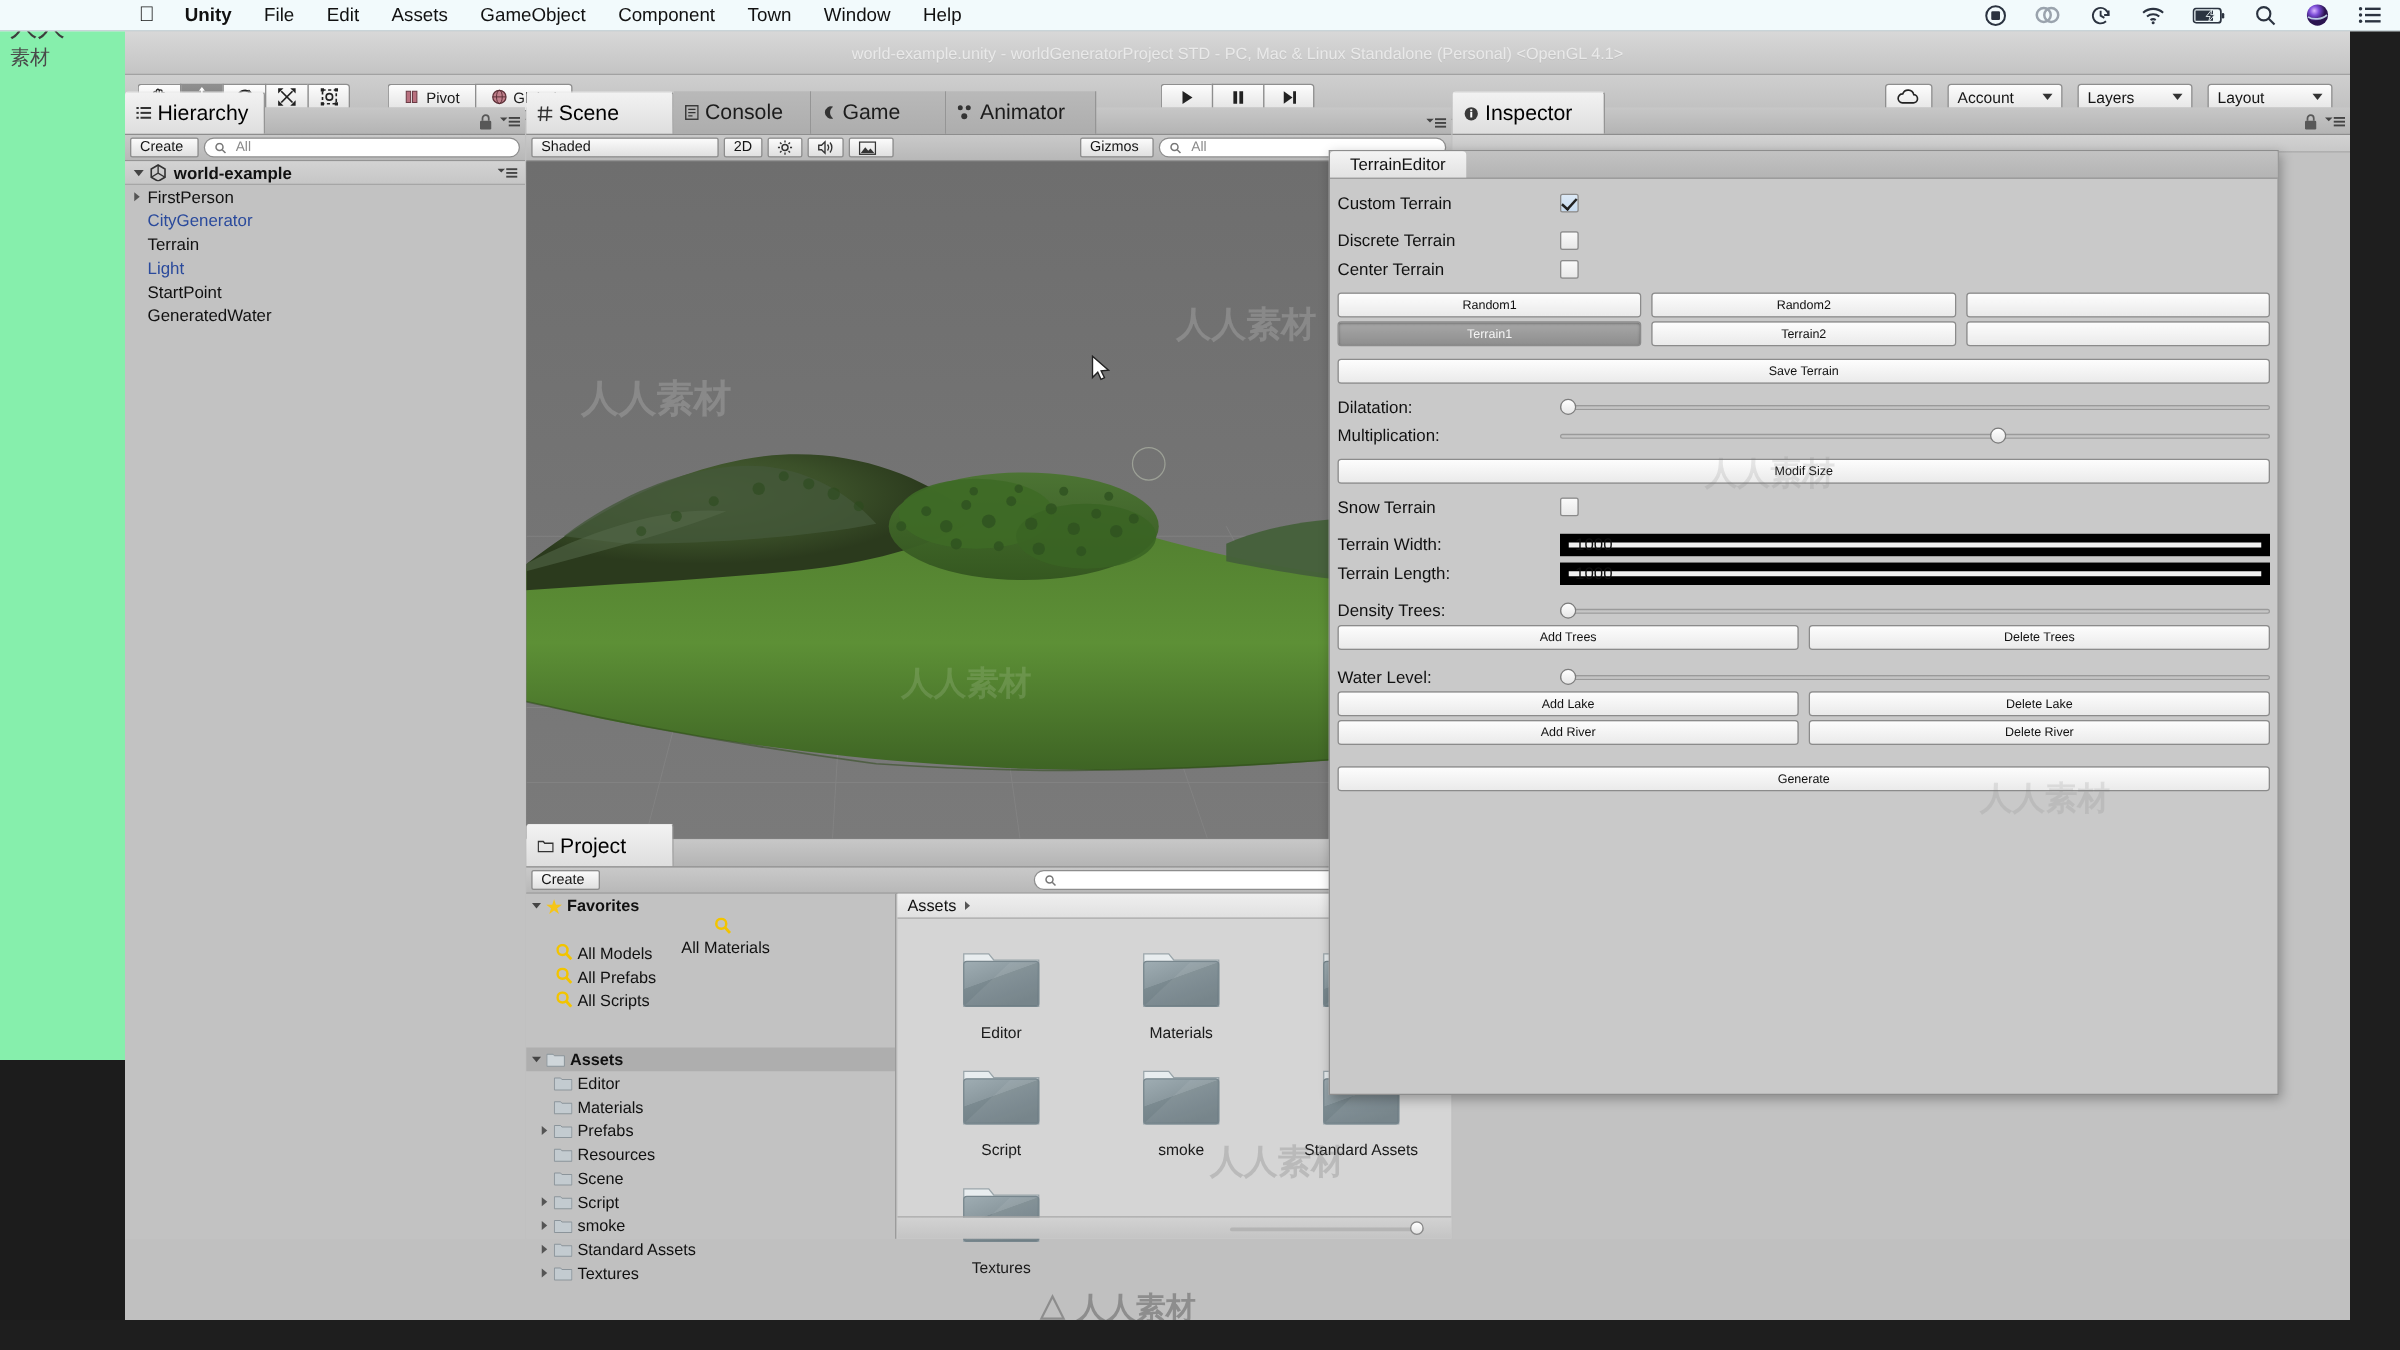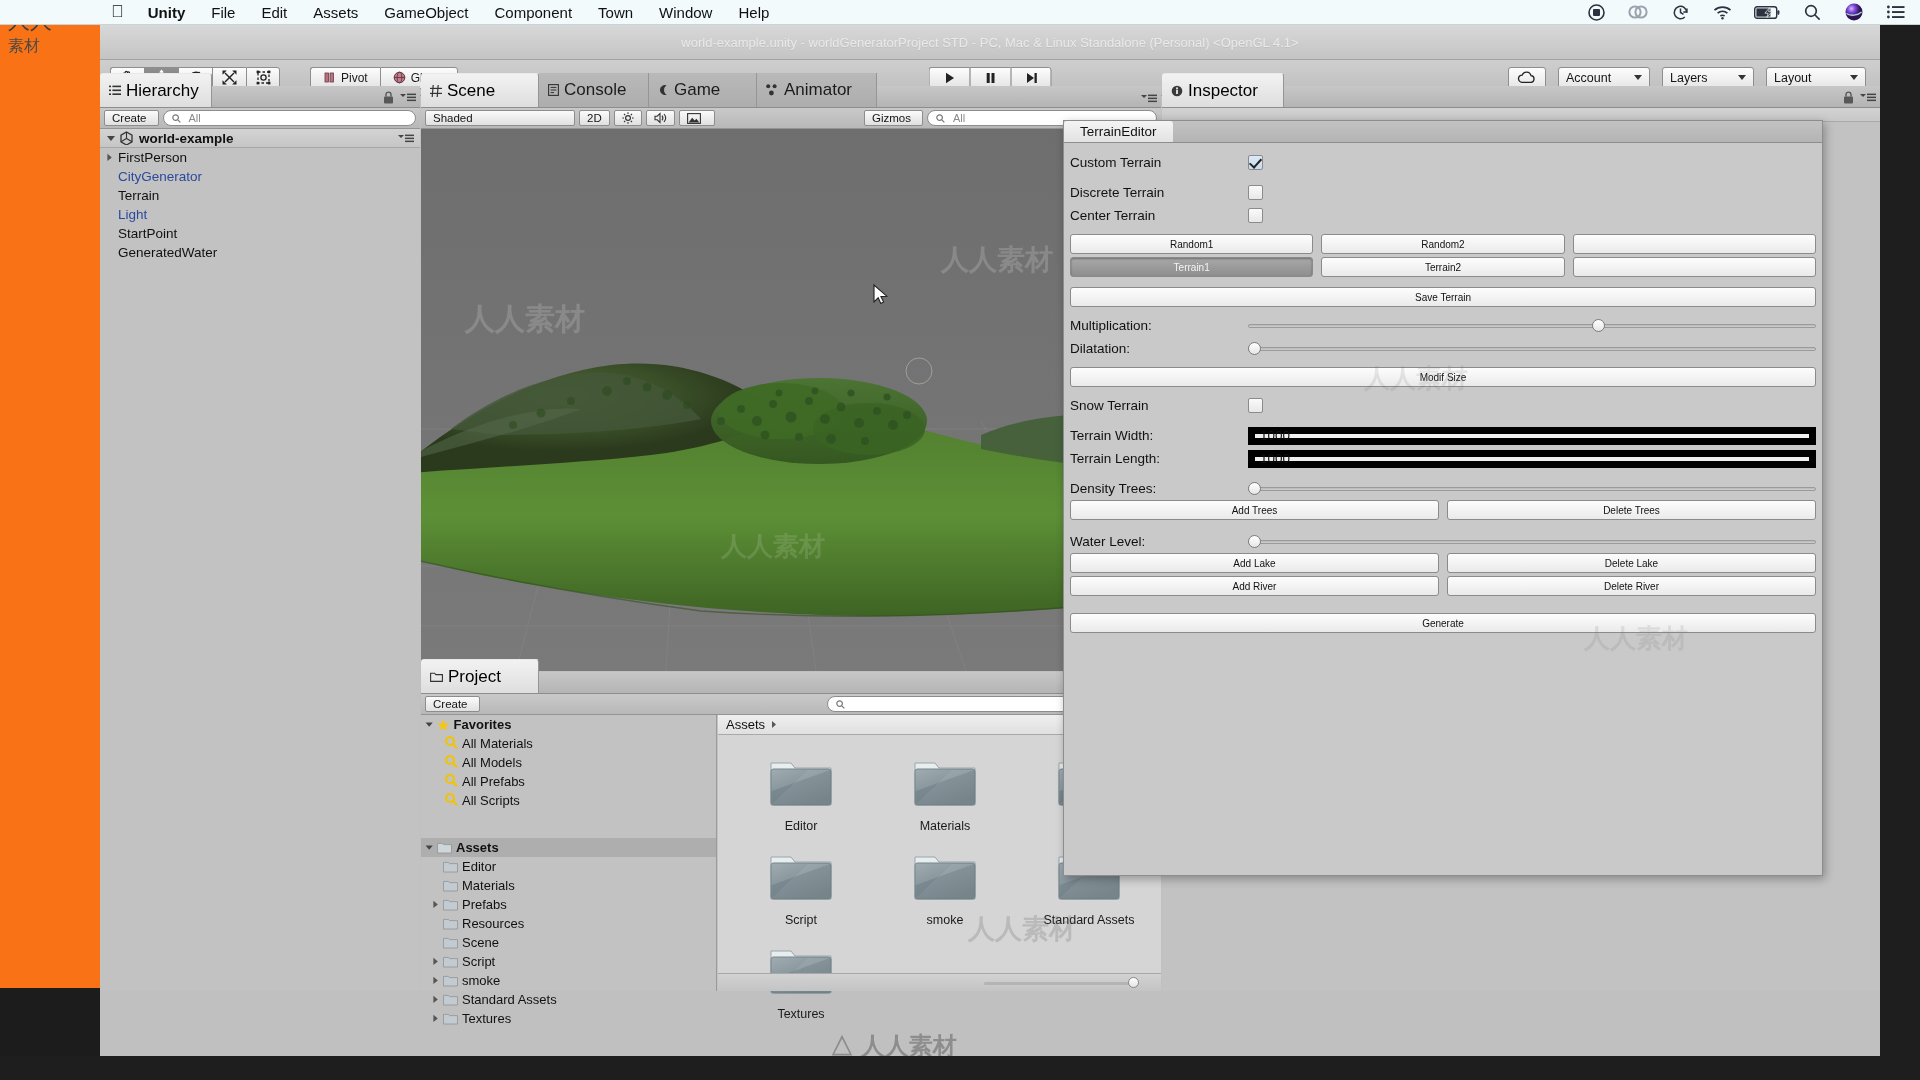--- a/index.html
+++ b/index.html
@@ -11,21 +11,21 @@
     background:#f2fafc; display:flex; align-items:center; z-index:60;
     border-bottom:1px solid #c9d4d8; }
   #macbar .left { display:flex; align-items:center; padding-left:100px; gap:0px; }
   #macbar .mi { font-size:15px; color:#111; padding:0 13px; line-height:25px; cursor:default; }
   #macbar .mi.app { font-weight:bold; }
   #macbar .apple { font-size:17px; color:#111; padding:0 11px; line-height:22px; }
   #macbar .right { position:absolute; right:14px; display:flex; align-items:center; gap:22px; }
   #macbar .ricon { width:20px; height:20px; display:flex; align-items:center; justify-content:center; }
 
   
-  #leftstrip { position:absolute; left:0; top:0; width:100px; height:988px; background:#f97316; z-index:55; }
+  #leftstrip { position:absolute; left:0; top:0; width:100px; height:848px; background:#86efac; z-index:55; }
   #leftstrip .cjk { color:#3d3d3d; font-size:22px; position:absolute; left:8px; }
   #botstrip { position:absolute; left:0; bottom:0; width:1920px; height:24px; background:#1e1e1e; z-index:54; }
   #rightstrip { position:absolute; right:0; top:25px; width:40px; height:1055px; background:#1e1e1e; z-index:54; }
 
   
   #unity { position:absolute; left:100px; top:25px; width:1780px; height:1031px;
     background:#c0c0c0; z-index:20; }
 
   #titlebar { height:35px; background:linear-gradient(#d8d8d8,#c4c4c4);
     border-bottom:1px solid #a2a2a2; display:flex; align-items:center; justify-content:center; }
@@ -691,21 +691,21 @@
 
     <div id="projleft">
       <div class="prow bold">
         <svg width="9" height="9" viewBox="0 0 9 9" style="margin-right:3px">
             <path d="M0.6 2.4l3.6 4.4 3.6-4.4z" fill="#444"></path>
           </svg>
         <span class="star">★</span>
         <span>Favorites</span>
       </div>
       <div id="fav-items">
-          <div class="prow" style="padding-left: 24px;">
+          <div class="prow" style="padding-left: 24px; flex-direction: column;">
             <span class="magn"><svg width="13" height="13" viewBox="0 0 13 13">
                 <circle cx="5" cy="5" r="4" fill="none" stroke="#f2c400" stroke-width="2"></circle>
                 <line x1="8" y1="8" x2="12" y2="12.4" stroke="#f2c400" stroke-width="2.2"></line>
               </svg></span>
             <span>All Materials</span>
           </div>
           <div class="prow" style="padding-left: 24px;">
             <span class="magn"><svg width="13" height="13" viewBox="0 0 13 13">
                 <circle cx="5" cy="5" r="4" fill="none" stroke="#f2c400" stroke-width="2"></circle>
                 <line x1="8" y1="8" x2="12" y2="12.4" stroke="#f2c400" stroke-width="2.2"></line>
@@ -1008,31 +1008,31 @@
     <div class="btnrow">
       <div class="btn pressed" style="flex:1">Terrain1</div>
       <div class="btn" style="flex:1">Terrain2</div>
       <div class="btn" style="flex:1"></div>
     </div>
     <div class="sep"></div>
     <div class="btn" style="width:100%">Save Terrain</div>
     <div class="sep"></div>
 
     <div class="frow">
+      <span class="flabel">Dilatation:</span>
+      <span class="sl">
+        <span class="track"></span>
+          <span class="knob" id="knob-dil" style="left: 0px;"></span>
+      </span>
+    </div>
+    <div class="frow">
       <span class="flabel">Multiplication:</span>
       <span class="sl">
         <span class="track"></span>
           <span class="knob" id="knob-mult" style="left: 344.1px;"></span>
-      </span>
-    </div>
-    <div class="frow">
-      <span class="flabel">Dilatation:</span>
-      <span class="sl">
-        <span class="track"></span>
-          <span class="knob" id="knob-dil" style="left: 0px;"></span>
       </span>
     </div>
     <div class="sep"></div>
     <div class="btn" style="width:100%">Modif Size</div>
     <div class="sep"></div>
 
     <div class="frow">
       <span class="flabel">Snow Terrain</span>
       <span class="cbox"></span>
     </div>

